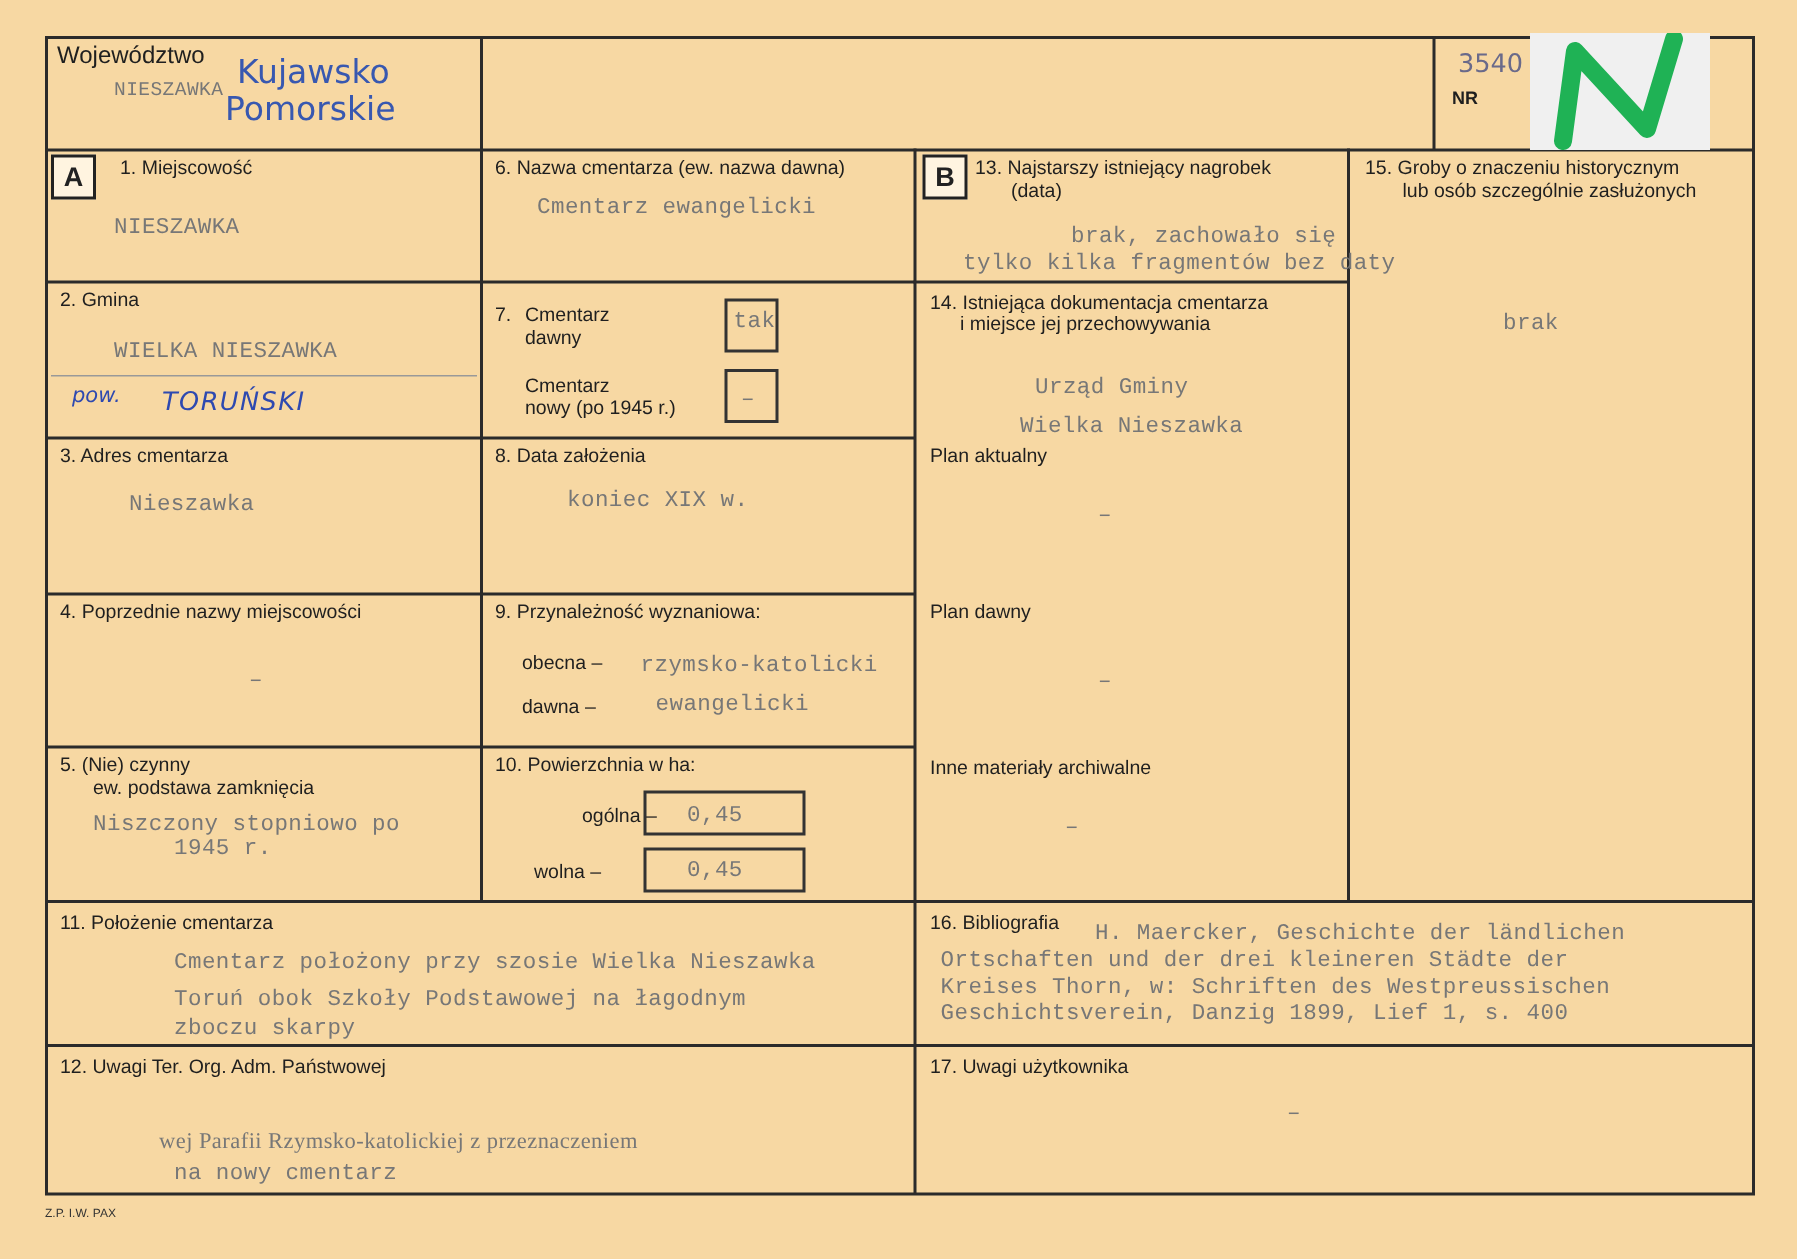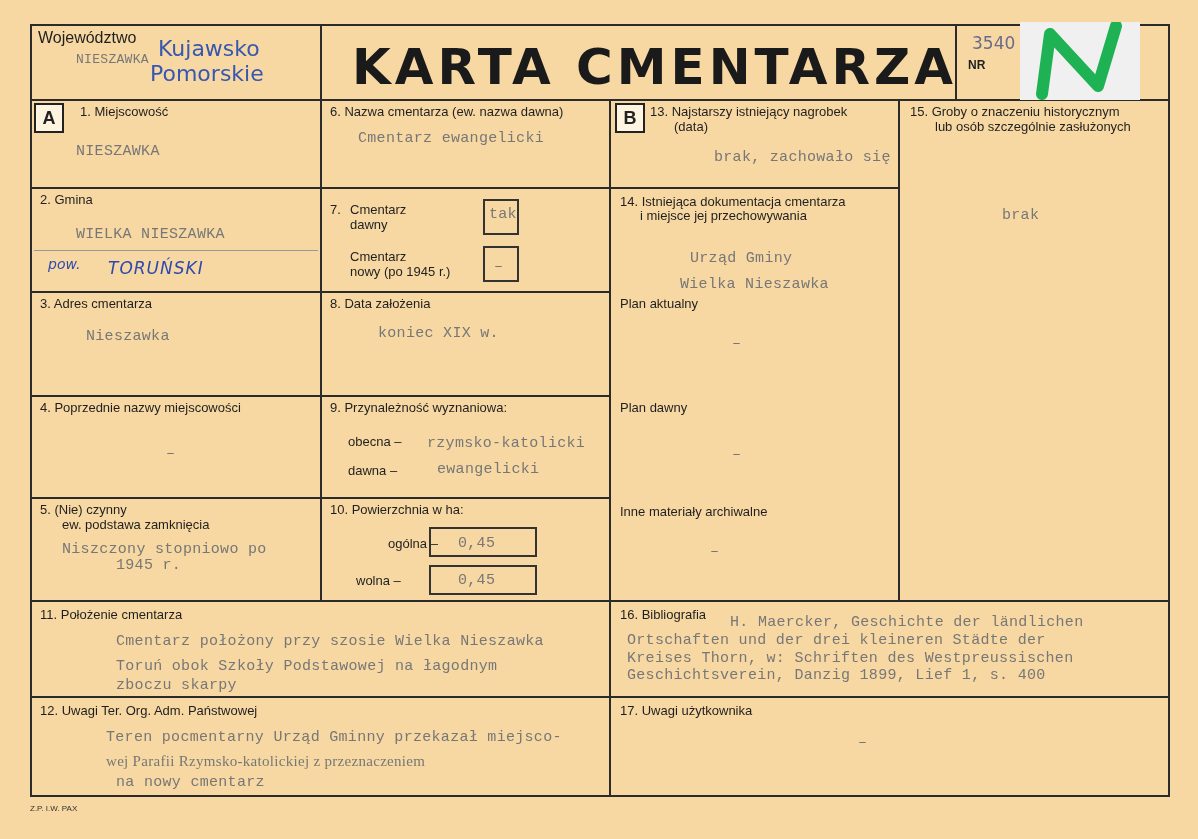--- a/index.html
+++ b/index.html
@@ -46,21 +46,20 @@
   <div class="line" style="left:30px; top:600px; width:1140px; height:2px;"></div>
   <div class="line" style="left:30px; top:696px; width:1140px; height:2px;"></div>
 
   <div class="line" style="left:609px; top:187px; width:290px; height:2px;"></div>
 
   <div class="lbl" style="left:38px; top:30px; font-size:16px;">Województwo</div>
   <div class="typed" style="left:76px; top:52px; font-size:13px;">NIESZAWKA</div>
   <div class="stamp" style="left:158px; top:37px;">Kujawsko</div>
   <div class="stamp" style="left:150px; top:62px;">Pomorskie</div>
 
-  <div class="title">KARTA CMENTARZA</div>
 
   <div class="hand" style="left:972px; top:33px; font-size:17px; color:#6a6a8a; font-style:normal;">3540</div>
   <div class="lbl" style="left:968px; top:58px; font-weight:bold; font-size:12px;">NR</div>
   <div style="position:absolute; left:1020px; top:22px; width:120px; height:78px; background:#f0f0f0;">
     <svg width="120" height="78" viewBox="0 0 120 78">
       <path d="M22 72 L30 12 L78 64 L96 4" fill="none" stroke="#1fb255" stroke-width="12" stroke-linejoin="round" stroke-linecap="round"></path>
     </svg>
   </div>
 
   <div class="boxletter" style="left:34px; top:103px;">A</div>
@@ -114,28 +113,28 @@
   <div class="lbl" style="left:356px; top:573px;">wolna –</div>
   <div class="smallbox" style="left:429px; top:565px; width:104px; height:26px;"></div>
   <div class="typed" style="left:458px; top:572px;">0,45</div>
 
   <div class="lbl" style="left:40px; top:607px;">11. Położenie cmentarza</div>
   <div class="typed" style="left:116px; top:633px;">Cmentarz położony przy szosie Wielka Nieszawka</div>
   <div class="typed" style="left:116px; top:658px;">Toruń obok Szkoły Podstawowej na łagodnym</div>
   <div class="typed" style="left:116px; top:677px;">zboczu skarpy</div>
 
   <div class="lbl" style="left:40px; top:703px;">12. Uwagi Ter. Org. Adm. Państwowej</div>
-  <div class="typed" style="left:106px; top:729px;">Teren pocmentarny Urząd Gminny przekazał miejsco-</div>
   <div class="typed" style="left:106px; top:753px;font-family:Liberation Serif, serif;">wej Parafii Rzymsko-katolickiej z przeznaczeniem</div>
   <div class="typed" style="left:116px; top:774px;">na nowy cmentarz</div>
 
   <div class="boxletter" style="left:615px; top:103px;">B</div>
   <div class="lbl" style="left:650px; top:104px;">13. Najstarszy istniejący nagrobek</div>
   <div class="lbl" style="left:674px; top:119px;">(data)</div>
   <div class="typed" style="left:714px; top:149px;">brak, zachowało się</div>
+  <div class="typed" style="left:642px; top:167px;">tylko kilka fragmentów bez daty</div>
 
   <div class="lbl" style="left:620px; top:194px;">14. Istniejąca dokumentacja cmentarza</div>
   <div class="lbl" style="left:640px; top:208px;">i miejsce jej przechowywania</div>
   <div class="typed" style="left:690px; top:250px;">Urząd Gminy</div>
   <div class="typed" style="left:680px; top:276px;">Wielka Nieszawka</div>
 
   <div class="lbl" style="left:620px; top:296px;">Plan aktualny</div>
   <div class="typed" style="left:732px; top:335px;">–</div>
   <div class="lbl" style="left:620px; top:400px;">Plan dawny</div>
   <div class="typed" style="left:732px; top:446px;">–</div>

